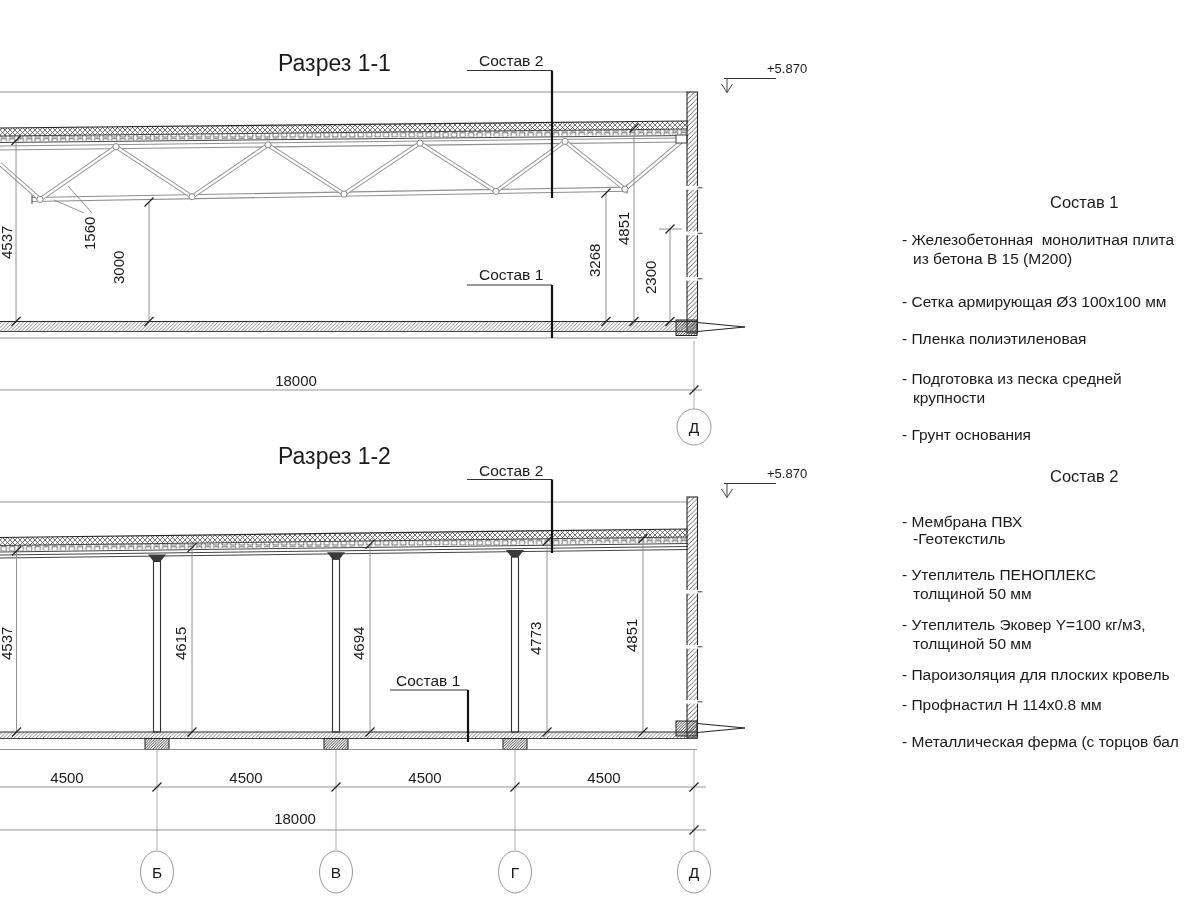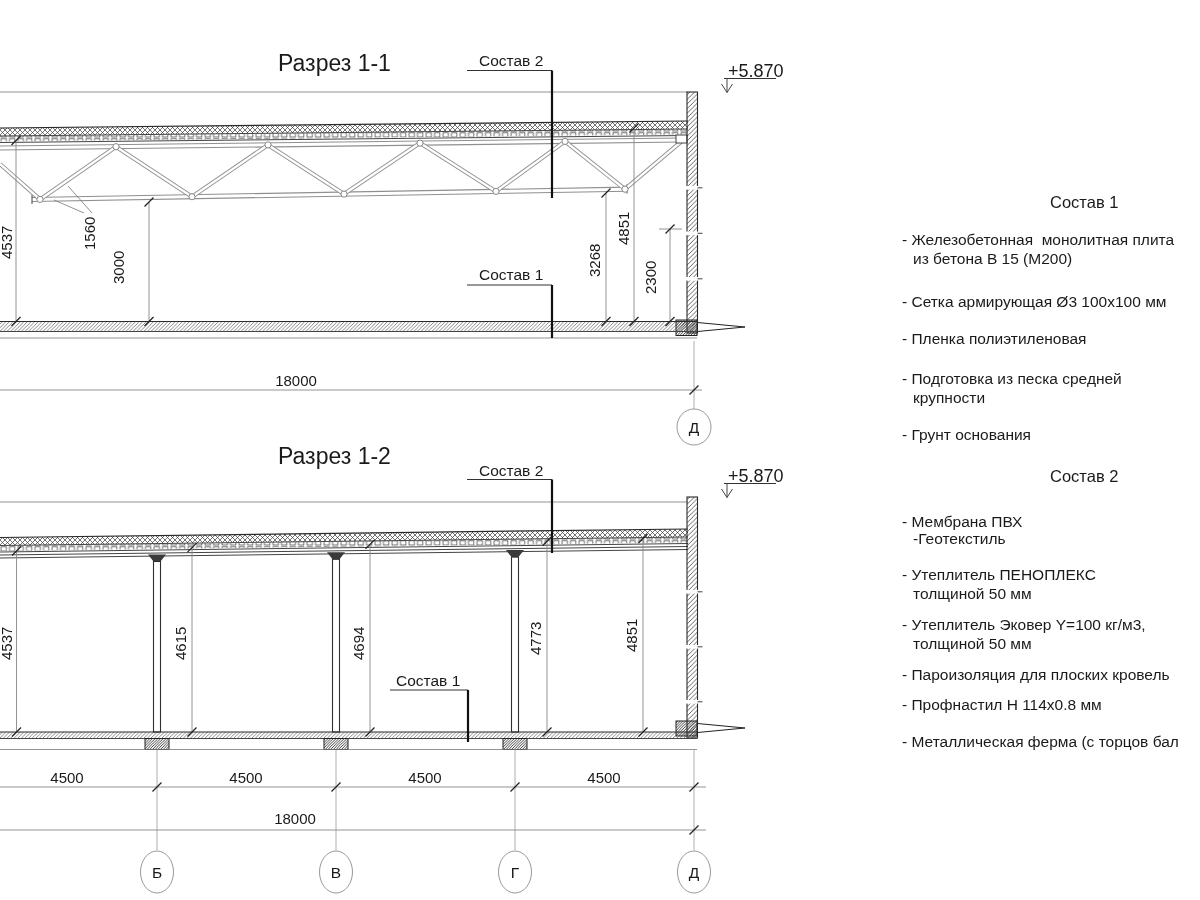--- a/index.html
+++ b/index.html
@@ -2,21 +2,21 @@
 <html><head>
 <meta charset="utf-8">
 <style>
   html,body{margin:0;padding:0;}
   body{width:1200px;height:900px;position:relative;overflow:hidden;background:#fff;
        font-family:"Liberation Sans",sans-serif;color:#1a1a1a;}
   .abs{position:absolute;}
   svg{position:absolute;left:0;top:0;}
   .t-title{font-size:23px;}
   .t-label{font-size:15.5px;}
-  .t-elev{font-size:18px;}
+  .t-elev{font-size:13px;margin-left:39px;}
   .lg-title{font-size:16.5px;}
   .li{position:absolute;left:902px;width:298px;font-size:15.5px;line-height:19px;
       white-space:pre-wrap;padding-left:11px;text-indent:-11px;}
   .li.tight{line-height:16.5px;}
   
   .ln{stroke:#2a2a2a;stroke-width:1.2;fill:none;}
   .ln2{stroke:#444;stroke-width:1;fill:none;}
   .thin{stroke:#777;stroke-width:0.8;fill:none;}
   .dim{stroke:#888;stroke-width:0.9;fill:none;}
   .grid{stroke:#999;stroke-width:0.8;fill:none;}

